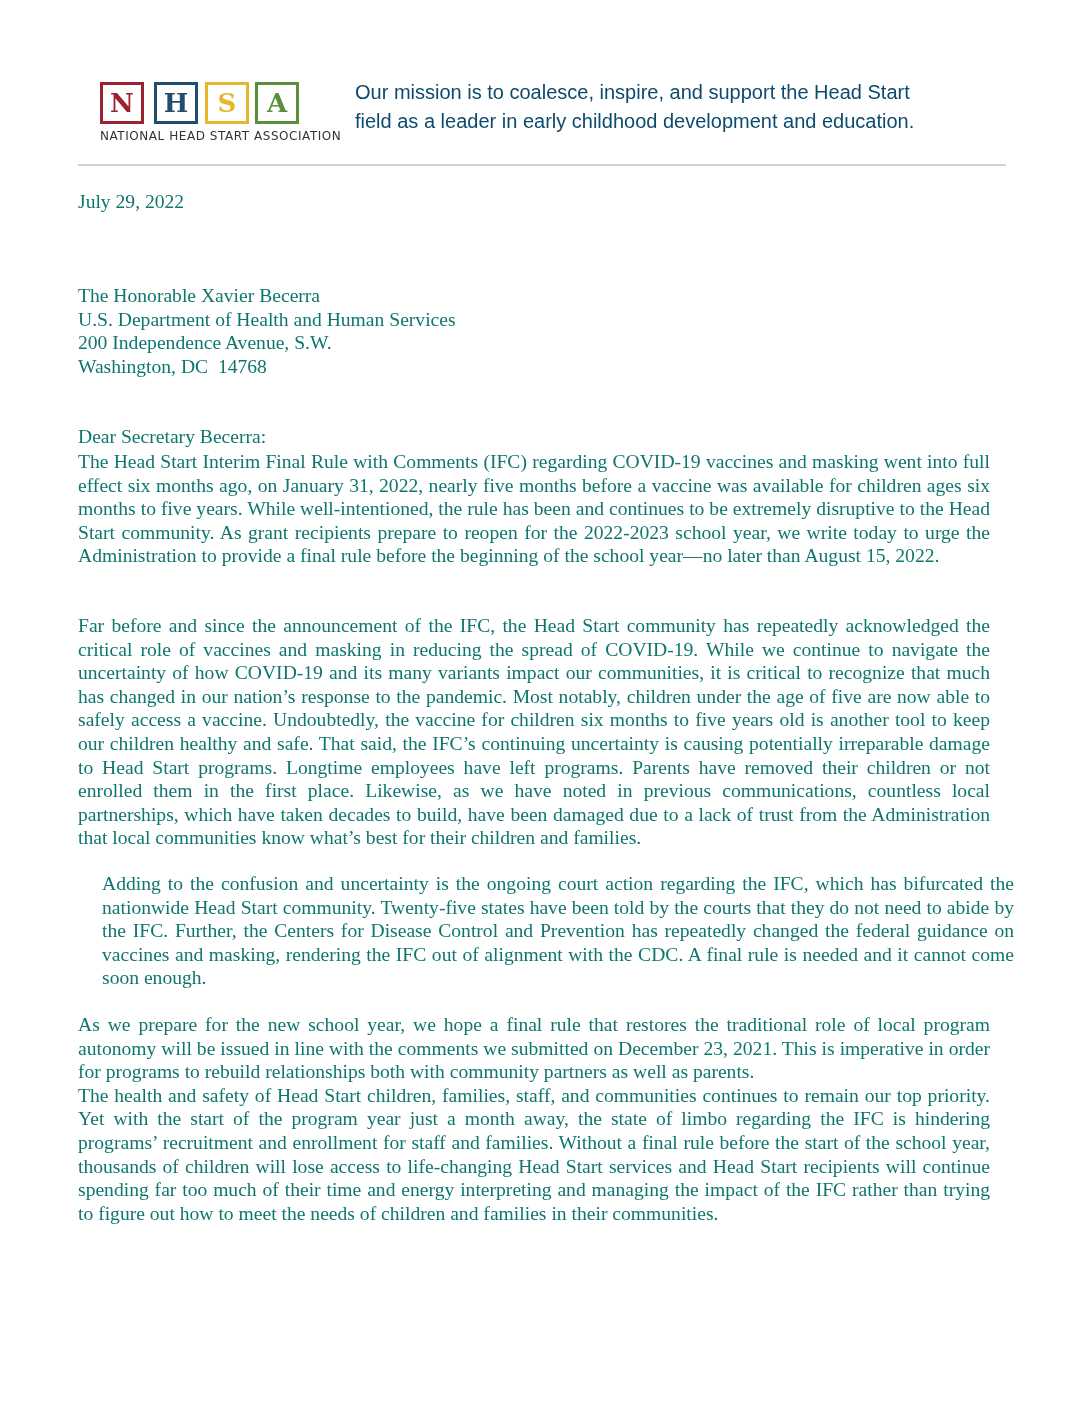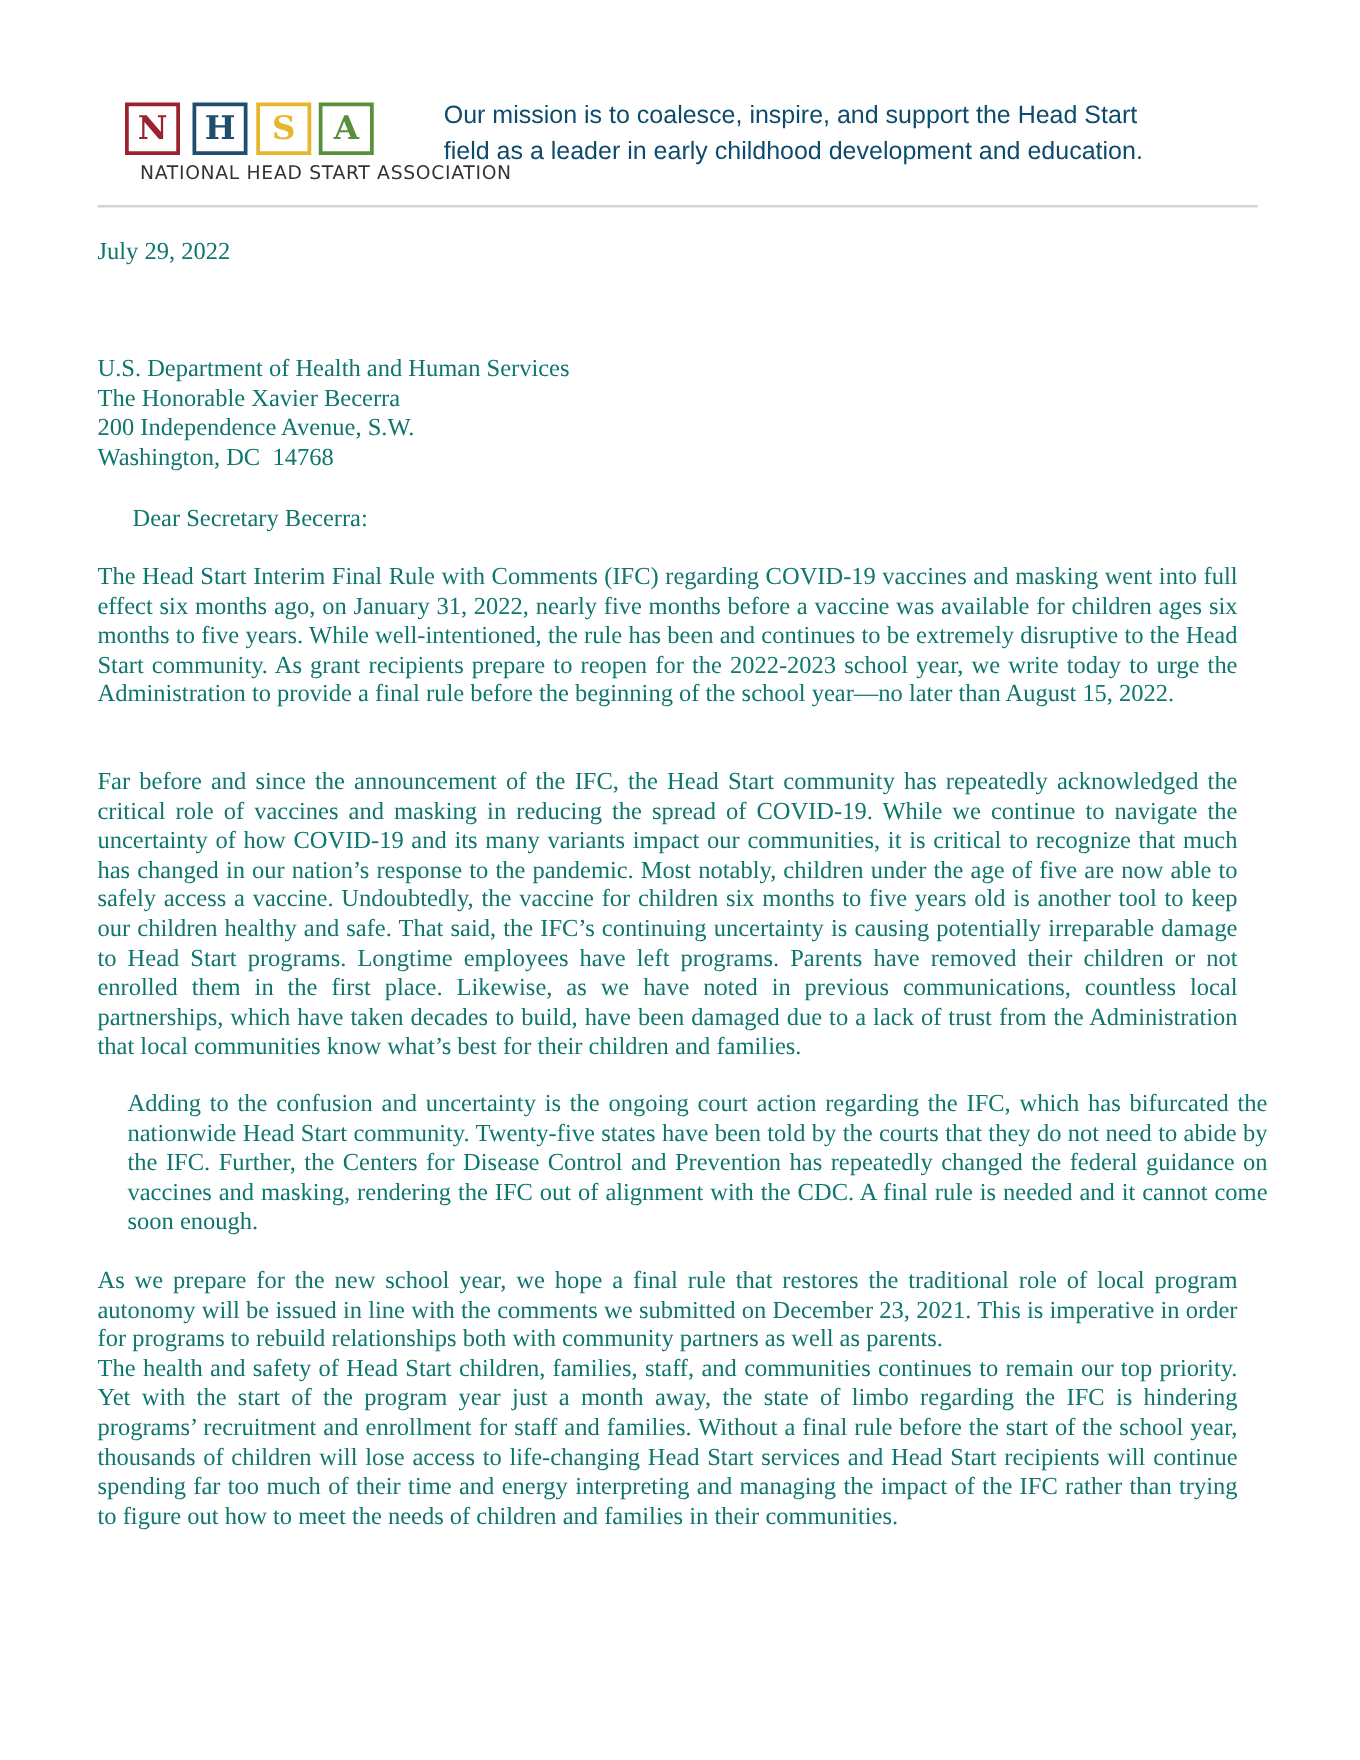--- a/index.html
+++ b/index.html
@@ -12,39 +12,39 @@
       border: 3px solid; box-sizing: content-box;
       font-family: "DejaVu Serif", serif; font-weight: bold; font-size: 26px;
       line-height: 36px; text-align: center;
     }
     .logo .box.n { left: 2px; }
     .logo .box.h { left: 56px; }
     .logo .box.s { left: 107px; }
     .logo .box.a { left: 157px; }
     .logo .org {
       position: absolute; left: 2px; top: 49px; width: 204px;
-      font-family: "DejaVu Sans", sans-serif; font-size: 15px; letter-spacing: 0.55px;
-      color: #333; white-space: nowrap; margin-left: 12px;
+      font-family: "DejaVu Sans", sans-serif; font-size: 12px; letter-spacing: 0.55px;
+      color: #333; white-space: nowrap;
     }
 
     .mission {
       position: absolute; left: 355px; top: 78px; width: 640px;
       font-family: "Liberation Sans", sans-serif; font-size: 20px; line-height: 29px;
       color: #0c4a6e;
     }
     .divider { position: absolute; left: 78px; top: 164px; width: 928px; height: 2px; background: #d4d4d4; }
 
     .letter {
       position: absolute; left: 78px; width: 912px;
       font-family: "Liberation Serif", serif; font-size: 19.6px; line-height: 23.6px; color: #0f766e;
     }
     .date { top: 190px; }
     .address { top: 284px; }
     .address div { white-space: pre; }
-    .salutation { top: 404px; margin-left: 28px; }
+    .salutation { top: 425px; }
     .para { text-align: justify; text-align-last: left; }
     .p1 { top: 450px; }
     .p2 { top: 614px; }
     .p3 { top: 872px; margin-left: 24px; }
     .p4 { top: 1013px; }
     .p5 { top: 1249px; }
   </style>
 </head>
 <body>
 
@@ -61,22 +61,22 @@
   <div class="mission">
     <div>Our mission is to coalesce, inspire, and support the Head Start</div>
     <div>field as a leader in early childhood development and education.</div>
   </div>
 
   <div class="divider"></div>
 
   <div class="letter date">July 29, 2022</div>
 
   <div class="letter address">
+    <div>The Honorable Xavier Becerra</div>
     <div>U.S. Department of Health and Human Services</div>
-    <div>The Honorable Xavier Becerra</div>
     <div>200 Independence Avenue, S.W.</div>
     <div>Washington, DC  14768</div>
   </div>
 
   <div class="letter salutation">Dear Secretary Becerra:</div>
 
   <div class="letter para p1">The Head Start Interim Final Rule with Comments (IFC) regarding COVID-19 vaccines and masking went into full effect six months ago, on January 31, 2022, nearly five months before a vaccine was available for children ages six months to five years. While well-intentioned, the rule has been and continues to be extremely disruptive to the Head Start community. As grant recipients prepare to reopen for the 2022-2023 school year, we write today to urge the Administration to provide a final rule before the beginning of the school year—no later than August 15, 2022.</div>
   <div class="letter para p2">Far before and since the announcement of the IFC, the Head Start community has repeatedly acknowledged the critical role of vaccines and masking in reducing the spread of COVID-19. While we continue to navigate the uncertainty of how COVID-19 and its many variants impact our communities, it is critical to recognize that much has changed in our nation’s response to the pandemic. Most notably, children under the age of five are now able to safely access a vaccine. Undoubtedly, the vaccine for children six months to five years old is another tool to keep our children healthy and safe. That said, the IFC’s continuing uncertainty is causing potentially irreparable damage to Head Start programs. Longtime employees have left programs. Parents have removed their children or not enrolled them in the first place. Likewise, as we have noted in previous communications, countless local partnerships, which have taken decades to build, have been damaged due to a lack of trust from the Administration that local communities know what’s best for their children and families.</div>
   <div class="letter para p3">Adding to the confusion and uncertainty is the ongoing court action regarding the IFC, which has bifurcated the nationwide Head Start community. Twenty-five states have been told by the courts that they do not need to abide by the IFC. Further, the Centers for Disease Control and Prevention has repeatedly changed the federal guidance on vaccines and masking, rendering the IFC out of alignment with the CDC. A final rule is needed and it cannot come soon enough.</div>
   <div class="letter para p4">

